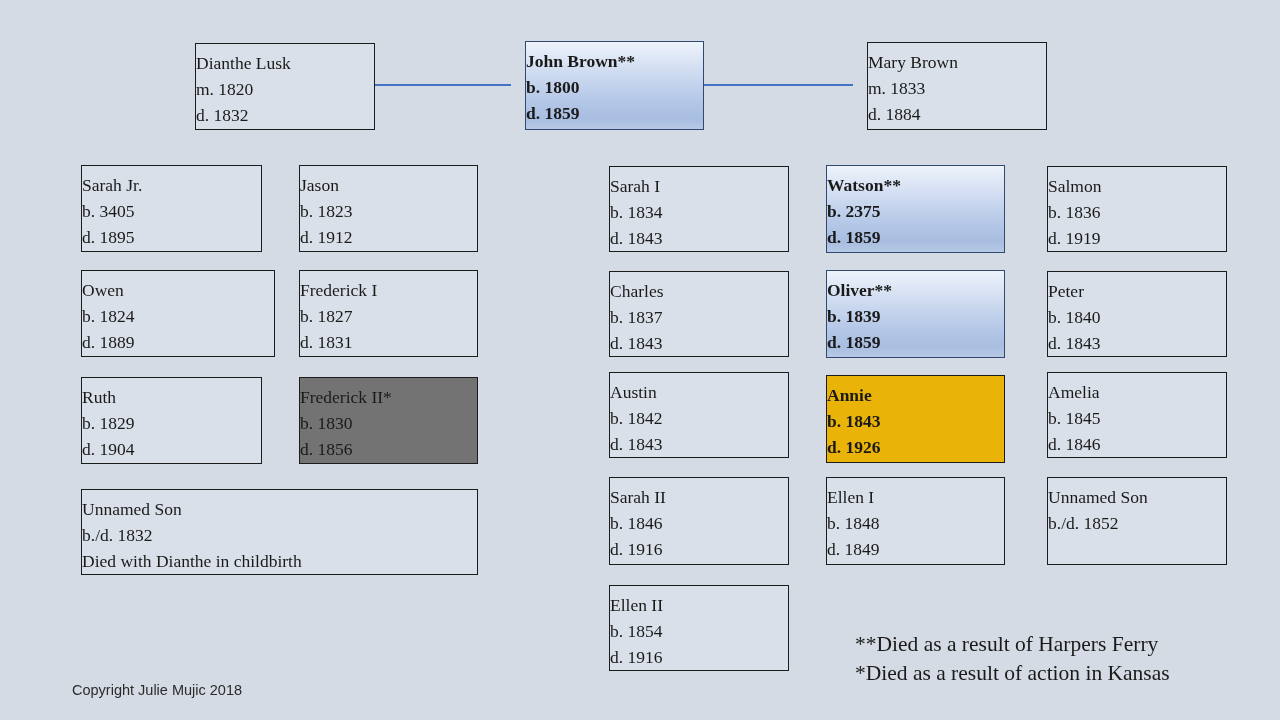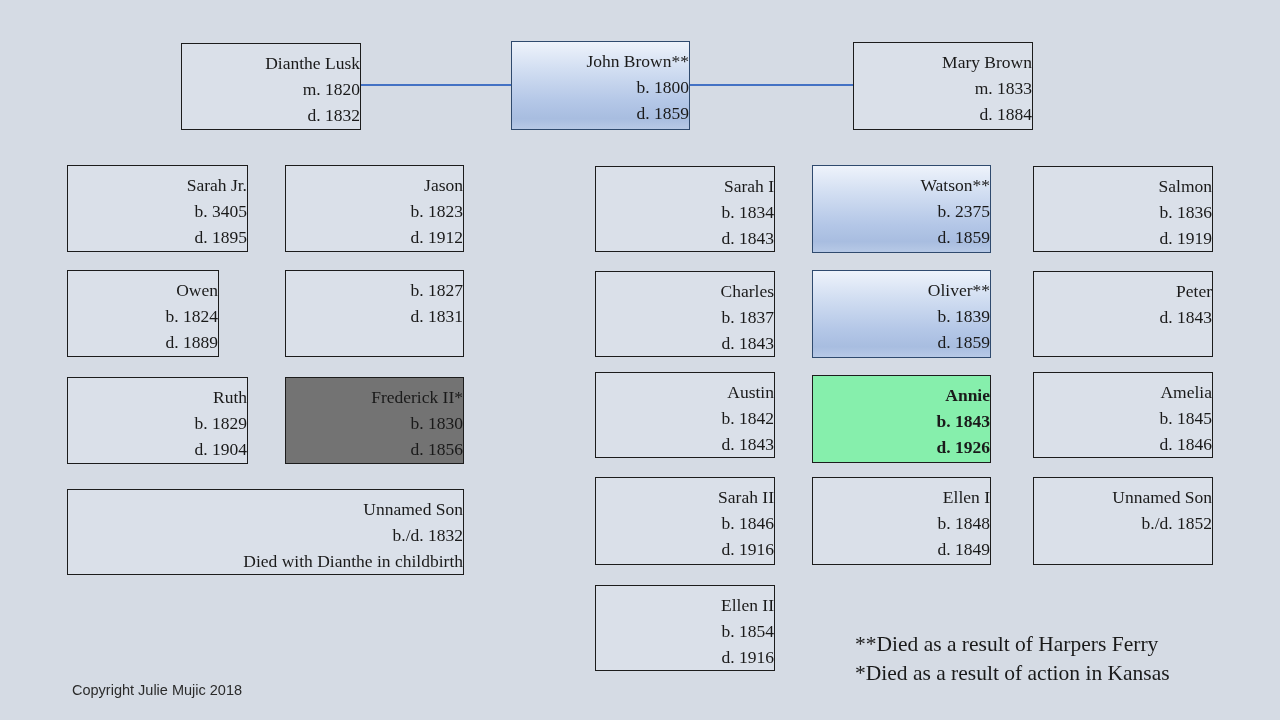--- a/index.html
+++ b/index.html
@@ -20,37 +20,39 @@
   .connector {
     position: absolute;
     height: 0;
     border-top: 2px solid #4472c4;
   }
   .pbox {
     position: absolute;
     background: #dae0e9;
     border: 1.5px solid #1c1c1c;
     box-sizing: border-box;
-    text-align: right;
+    text-align: left;
     padding-top: 6px;
+    margin-left: 14px;
   }
   .pline {
     font-size: 17.5px;
     line-height: 26px;
     white-space: nowrap;
   }
   .pbox.blue {
     background: linear-gradient(180deg, #eef3fb 0%, #d3dff2 30%, #b4c7e7 68%, #a8bde0 88%, #b7c9e6 100%);
     border-color: #2f4a6e;
+    font-weight: bold;
   }
   .pbox.green {
     background: #737373;
   }
   .pbox.pink {
-    background: #86efac;
+    background: #eab308;
   }
   .pbox.bold .pline {
     font-weight: bold;
   }
   .footnotes {
     position: absolute;
     left: 855px;
     top: 630px;
     font-size: 21.5px;
     line-height: 29px;
@@ -97,27 +99,28 @@
     <div class="pline">b. 3405</div>
     <div class="pline">d. 1895</div>
   </div>
 
   <div class="pbox" style="left:285px;top:165px;width:179px;height:87px">
     <div class="pline">Jason</div>
     <div class="pline">b. 1823</div>
     <div class="pline">d. 1912</div>
   </div>
 
-  <div class="pbox" style="left:67px;top:270px;width:152px;height:87px">
+  <div class="pbox" style="left:67px;top:270px;width:194px;height:87px">
     <div class="pline">Owen</div>
     <div class="pline">b. 1824</div>
     <div class="pline">d. 1889</div>
   </div>
 
   <div class="pbox" style="left:285px;top:270px;width:179px;height:87px">
+    <div class="pline">Frederick I</div>
     <div class="pline">b. 1827</div>
     <div class="pline">d. 1831</div>
   </div>
 
   <div class="pbox" style="left:67px;top:377px;width:181px;height:87px">
     <div class="pline">Ruth</div>
     <div class="pline">b. 1829</div>
     <div class="pline">d. 1904</div>
   </div>
 
@@ -158,20 +161,21 @@
   </div>
 
   <div class="pbox blue" style="left:812px;top:270px;width:179px;height:88px">
     <div class="pline">Oliver**</div>
     <div class="pline">b. 1839</div>
     <div class="pline">d. 1859</div>
   </div>
 
   <div class="pbox" style="left:1033px;top:271px;width:180px;height:86px">
     <div class="pline">Peter</div>
+    <div class="pline">b. 1840</div>
     <div class="pline">d. 1843</div>
   </div>
 
   <div class="pbox" style="left:595px;top:372px;width:180px;height:86px">
     <div class="pline">Austin</div>
     <div class="pline">b. 1842</div>
     <div class="pline">d. 1843</div>
   </div>
 
   <div class="pbox pink bold" style="left:812px;top:375px;width:179px;height:88px">

